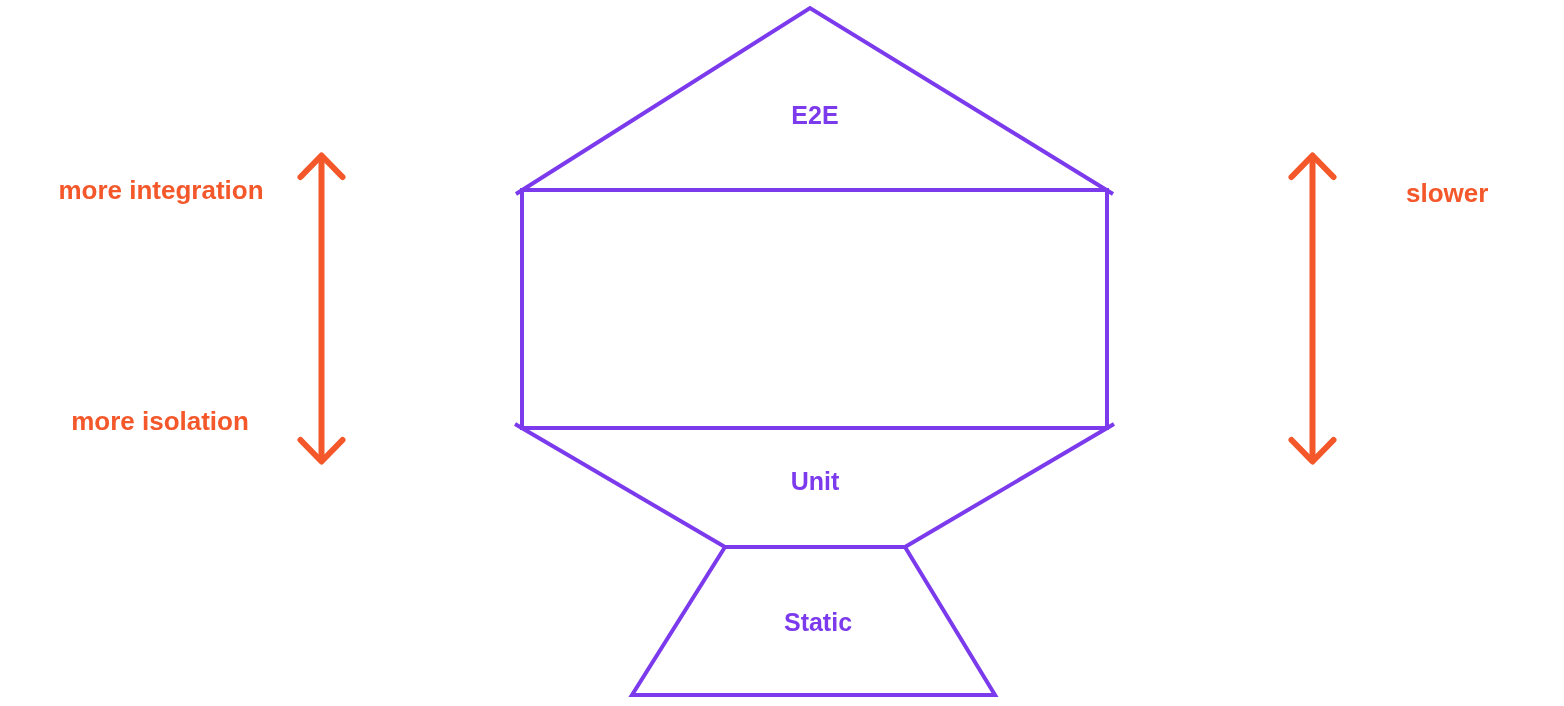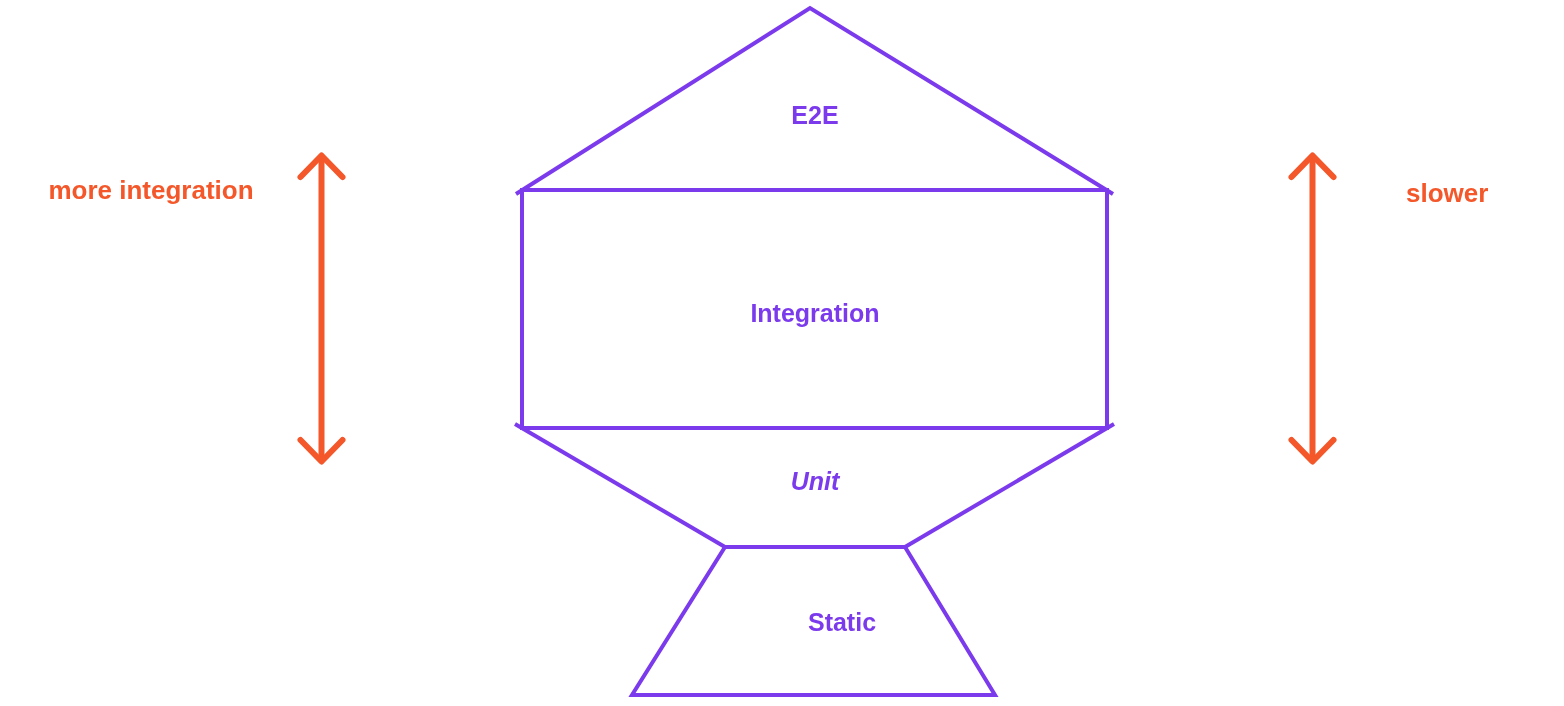--- a/index.html
+++ b/index.html
@@ -66,21 +66,21 @@
     </g>
 
     <g stroke-width="6" stroke-linecap="round" stroke-linejoin="round">
       <line class="stroke-orange" x1="1312.5" y1="159" x2="1312.5" y2="458"></line>
       <polyline class="stroke-orange" points="1291.5,177 1312.5,155.5 1333.5,177"></polyline>
       <polyline class="stroke-orange" points="1291.5,440 1312.5,461.5 1333.5,440"></polyline>
     </g>
   </svg>
 
   <div class="label level-label" style="left:715px; top:96px; width:200px; height:38px;">E2E</div>
-  <div class="label level-label" style="left:665px; top:294px; width:300px; height:38px;">Integration</div>
-  <div class="label level-label" style="left:665px; top:462px; width:300px; height:38px;font-style:italic;">Unit</div>
-  <div class="label level-label" style="left:692px; top:603px; width:300px; height:38px;">Static</div>
+  <div class="label level-label" style="left:665px; top:462px; width:300px; height:38px;">Unit</div>
+  <div class="label level-label" style="left:668px; top:603px; width:300px; height:38px;">Static</div>
 
-  <div class="label scale-label" style="left:31px; top:171px; width:240px; height:38px;">more integration</div>
+  <div class="label scale-label" style="left:41px; top:171px; width:240px; height:38px;">more integration</div>
+  <div class="label scale-label" style="left:40px; top:402px; width:240px; height:38px;">more isolation</div>
 
   <div class="label scale-label left-align" style="left:1362px; top:174px; width:180px; height:38px;">slower</div>
 
 </div>
 
 </body></html>

